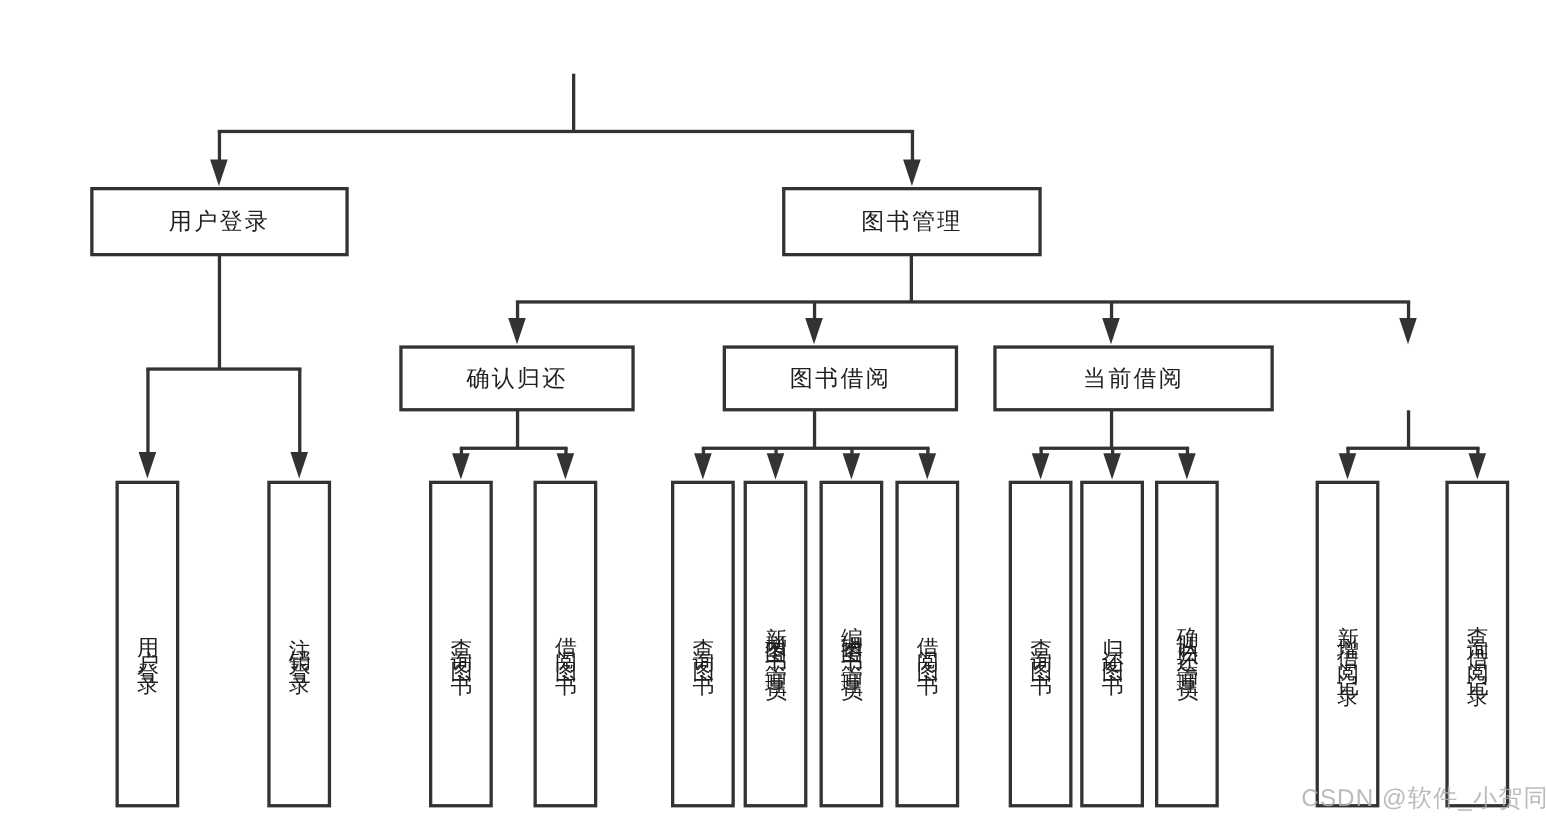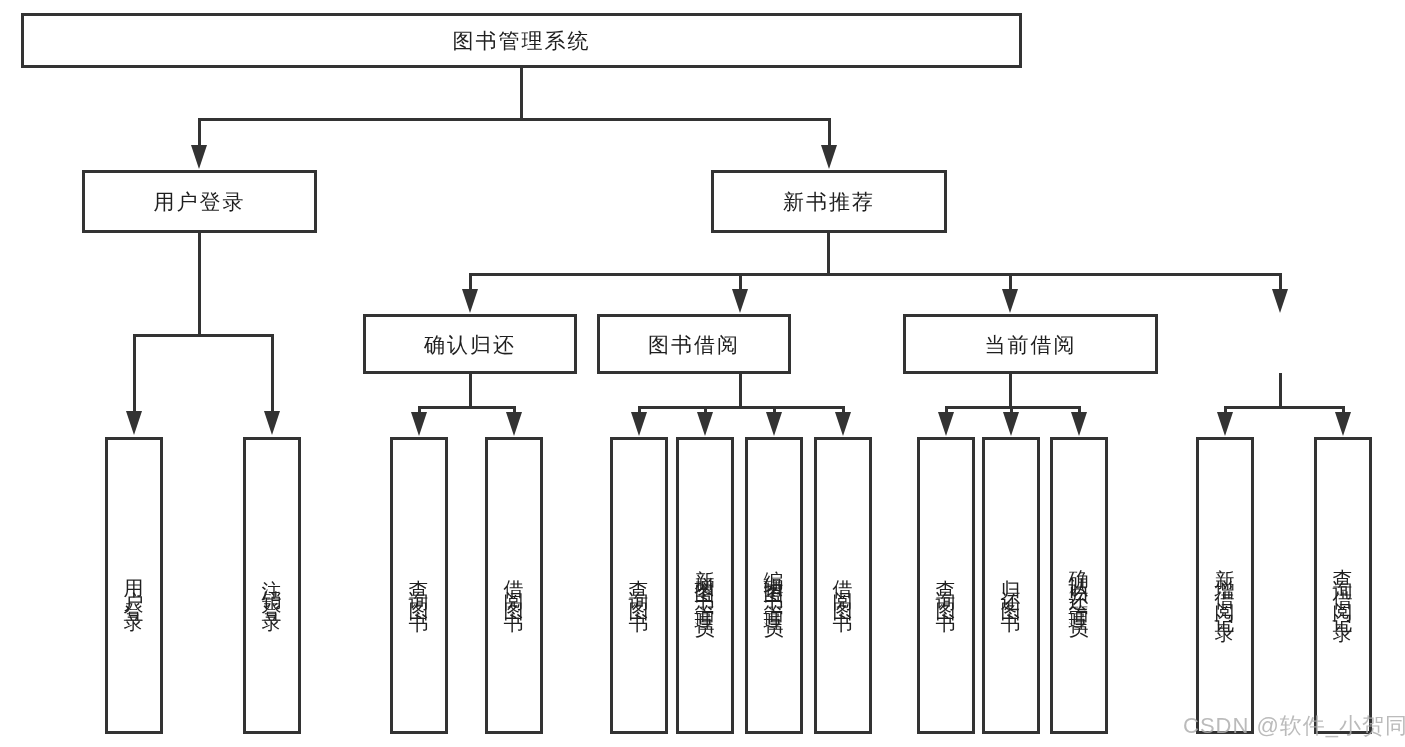--- a/index.html
+++ b/index.html
@@ -37,36 +37,33 @@
     position:absolute; left:1183px; top:711px; z-index:5;
     font-size:22px; letter-spacing:1px; color:var(--watermark);
     opacity:.85; white-space:nowrap;
   }
 </style>
 </head>
 <body>
 
 <div class="canvas">
 
-  <div class="node" style="left:21px; top:13px; width:1001px; height:55px;">
-    <span class="hlabel">图书管理系统</span>
-  </div>
 
   <i class="vl" style="left:520px; top:67px; height:52px;"></i>
   <i class="hl" style="left:198px; top:118px; width:633px;"></i>
   <i class="vl" style="left:198px; top:119px; height:30px;"></i>
   <i class="vl" style="left:828px; top:119px; height:30px;"></i>
   <i class="ar" style="left:191px; top:145px;"></i>
   <i class="ar" style="left:821px; top:145px;"></i>
 
   <div class="node" style="left:82px; top:170px; width:235px; height:63px;">
     <span class="hlabel">用户登录</span>
   </div>
   <div class="node" style="left:711px; top:170px; width:236px; height:63px;">
-    <span class="hlabel">新书推荐</span>
+    <span class="hlabel">图书管理</span>
   </div>
 
   <i class="vl" style="left:198px; top:232px; height:103px;"></i>
   <i class="hl" style="left:133px; top:334px; width:141px;"></i>
   <i class="vl" style="left:133px; top:335px; height:80px;"></i>
   <i class="vl" style="left:271px; top:335px; height:80px;"></i>
   <i class="ar" style="left:126px; top:411px;"></i>
   <i class="ar" style="left:264px; top:411px;"></i>
 
   <i class="vl" style="left:827px; top:232px; height:42px;"></i>
@@ -76,21 +73,21 @@
   <i class="vl" style="left:1009px; top:274px; height:18px;"></i>
   <i class="vl" style="left:1279px; top:274px; height:18px;"></i>
   <i class="ar" style="left:462px; top:289px;"></i>
   <i class="ar" style="left:732px; top:289px;"></i>
   <i class="ar" style="left:1002px; top:289px;"></i>
   <i class="ar" style="left:1272px; top:289px;"></i>
 
   <div class="node" style="left:363px; top:314px; width:214px; height:60px;">
     <span class="hlabel">确认归还</span>
   </div>
-  <div class="node" style="left:597px; top:314px; width:194px; height:60px;">
+  <div class="node" style="left:657px; top:314px; width:214px; height:60px;">
     <span class="hlabel">图书借阅</span>
   </div>
   <div class="node" style="left:903px; top:314px; width:255px; height:60px;">
     <span class="hlabel">当前借阅</span>
   </div>
 
   <i class="vl" style="left:469px; top:373px; height:34px;"></i>
   <i class="hl" style="left:418px; top:406px; width:98px;"></i>
   <i class="vl" style="left:418px; top:407px; height:8px;"></i>
   <i class="vl" style="left:513px; top:407px; height:8px;"></i>

